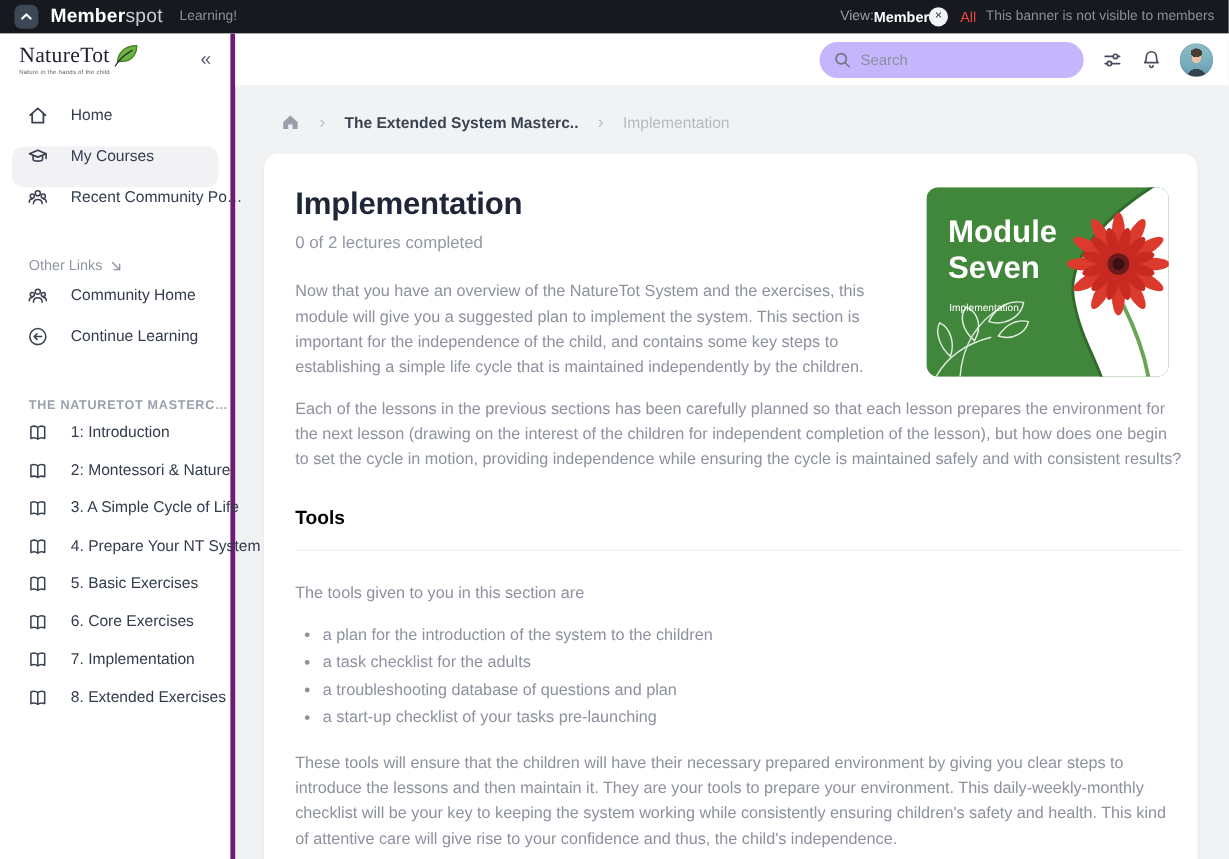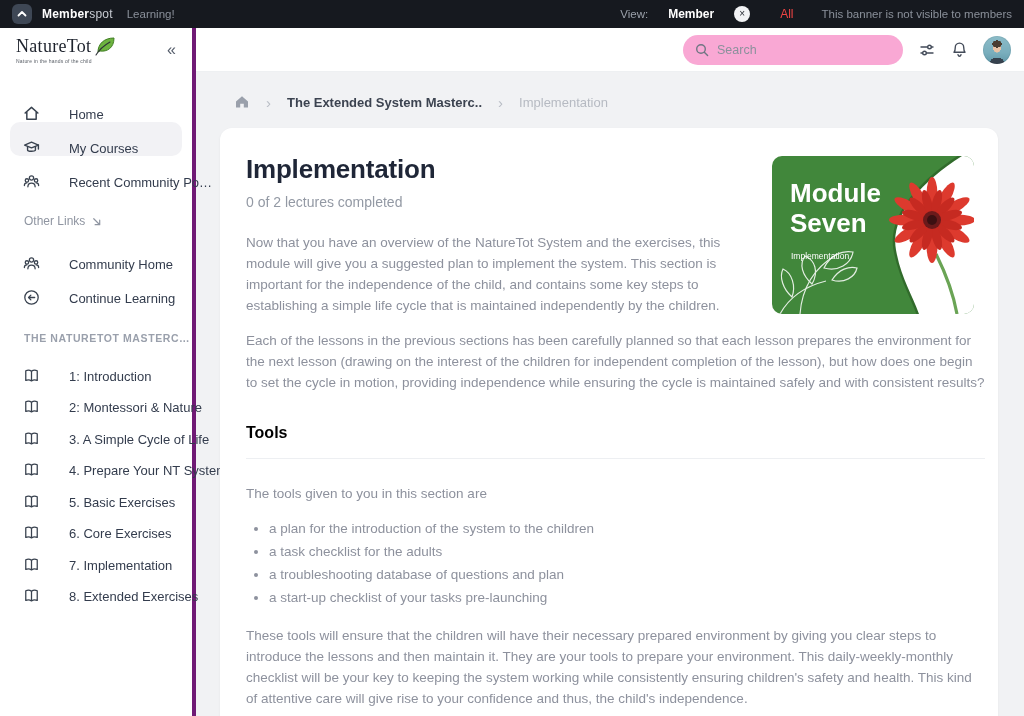--- a/index.html
+++ b/index.html
@@ -4,25 +4,25 @@
 <style>
   * { margin:0; padding:0; box-sizing:border-box; }
   html,body { width:1024px; height:716px; overflow:hidden; background:#f1f2f4;
     font-family:"Liberation Sans", sans-serif; }
 
   
   .top-banner { height:28px; background:#16191f; display:flex; align-items:center;
     padding:0 12px; color:#fff; }
   .brand-box { width:20px; height:20px; border-radius:6px; background:#3e4755;
     display:flex; align-items:center; justify-content:center; margin-right:10px; }
-  .brand { font-size:12px; letter-spacing:.2px; }
+  .brand { font-size:16px; letter-spacing:.2px; }
   .brand b { font-weight:700; }
   .brand span { color:#c8ccd3; font-weight:400; }
   .preview { font-size:11.5px; color:#8a909a; margin-left:14px; }
-  .banner-right { margin-left:auto; display:flex; align-items:center; gap:20px;
+  .banner-right { margin-left:auto; display:flex; align-items:center; gap:0;
     font-size:11.5px; }
   .muted { color:#9aa0a9; }
   .view-value { color:#fff; font-weight:600; font-size:12px; }
   .x-circle { width:16px; height:16px; border-radius:50%; background:#f2f3f5;
     color:#2b2f36; display:flex; align-items:center; justify-content:center;
     font-size:10px; line-height:1; cursor:pointer; }
   .all-label { color:#ef4444; font-weight:500; font-size:12px; margin-left:10px; }
   .banner-note { color:#8a909a; margin-left:8px; }
 
   
@@ -32,37 +32,37 @@
   .logo-row { height:44px; display:flex; align-items:center; padding:0 12px 0 16px; }
   .logo-text { display:flex; flex-direction:column; }
   .logo-name { font-family:"Liberation Serif", serif; font-size:18px; color:#1d222c;
     letter-spacing:.3px; }
   .logo-tag { font-size:5px; color:#5b6068; margin-top:1px; letter-spacing:.2px; }
   .logo-leaf { margin-left:2px; margin-top:-8px; }
   .collapse-btn { margin-left:auto; color:#555d6b; font-size:16px; cursor:pointer;
     line-height:1; padding:2px 4px; }
 
   nav { padding-top:16px; }
-  .nav-item { display:flex; align-items:flex-end; gap:29px; height:34px;
+  .nav-item { display:flex; align-items:flex-start; gap:19px; height:34px;
     margin:0 10px; padding:0 13px; border-radius:10px; color:#333c4d;
     font-size:13px; font-weight:500; cursor:pointer; white-space:nowrap; }
   .nav-item.active { background:#f2f2f5; }
   .nav-item svg { flex:none; }
   .course-item { height:31.5px; }
   .other-links { display:flex; align-items:center; gap:6px; font-size:12px;
     color:#8f95a1; margin:24px 0 10px 24px; }
   .section-label { font-size:10.5px; font-weight:700; letter-spacing:.6px;
     color:#9aa0ac; margin:26px 0 8px 24px; white-space:nowrap; }
 
   
   .right { flex:1; display:flex; flex-direction:column; min-width:0; }
   .header { height:44px; background:#fff; border-bottom:1px solid #eef0f2;
     display:flex; align-items:center; justify-content:flex-end; gap:15px;
     padding:0 13px; flex:none; }
-  .search { width:220px; height:30px; border-radius:15px; background:#f9a8d4;
+  .search { width:220px; height:30px; border-radius:15px; background:#c4b5fd;
     display:flex; align-items:center; gap:8px; padding:0 12px; }
   .search input { border:none; outline:none; background:transparent; flex:1;
     font-size:12.5px; color:#4a505c; font-family:"Liberation Sans", sans-serif; }
   .search input::placeholder { color:#8b919c; }
   .icon-btn { display:flex; align-items:center; justify-content:center; cursor:pointer; }
   .avatar { width:28px; height:28px; border-radius:50%; cursor:pointer;
     background-image:
       radial-gradient(ellipse 8px 6px at 14px 8px, #4a3c30 60%, rgba(0,0,0,0) 61%),
       radial-gradient(ellipse 6.5px 7.5px at 14px 12px, #e9c3a6 60%, rgba(0,0,0,0) 61%),
       radial-gradient(ellipse 12px 9px at 14px 27px, #36424e 60%, rgba(0,0,0,0) 61%),

